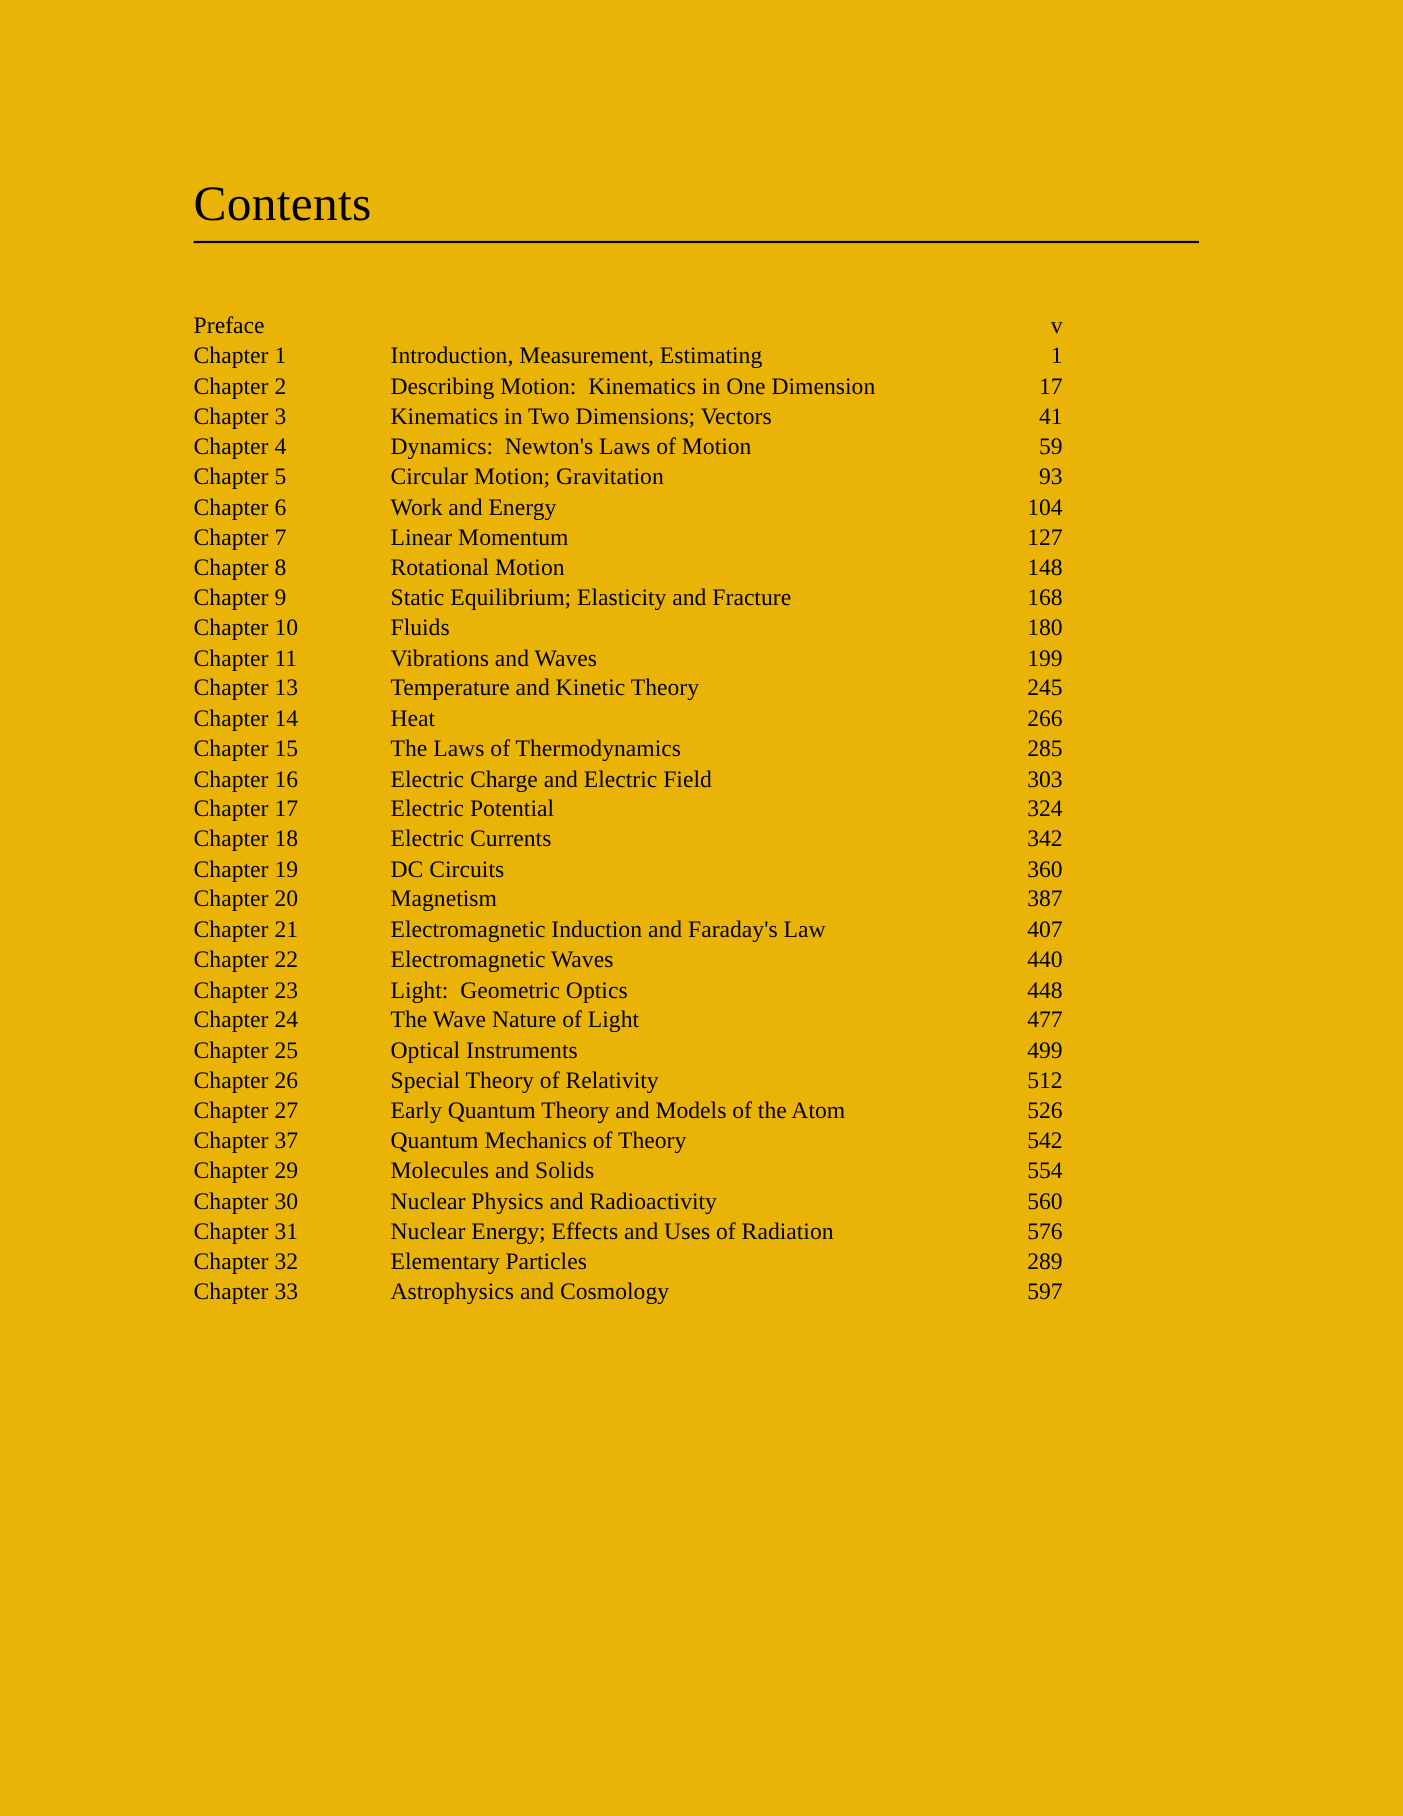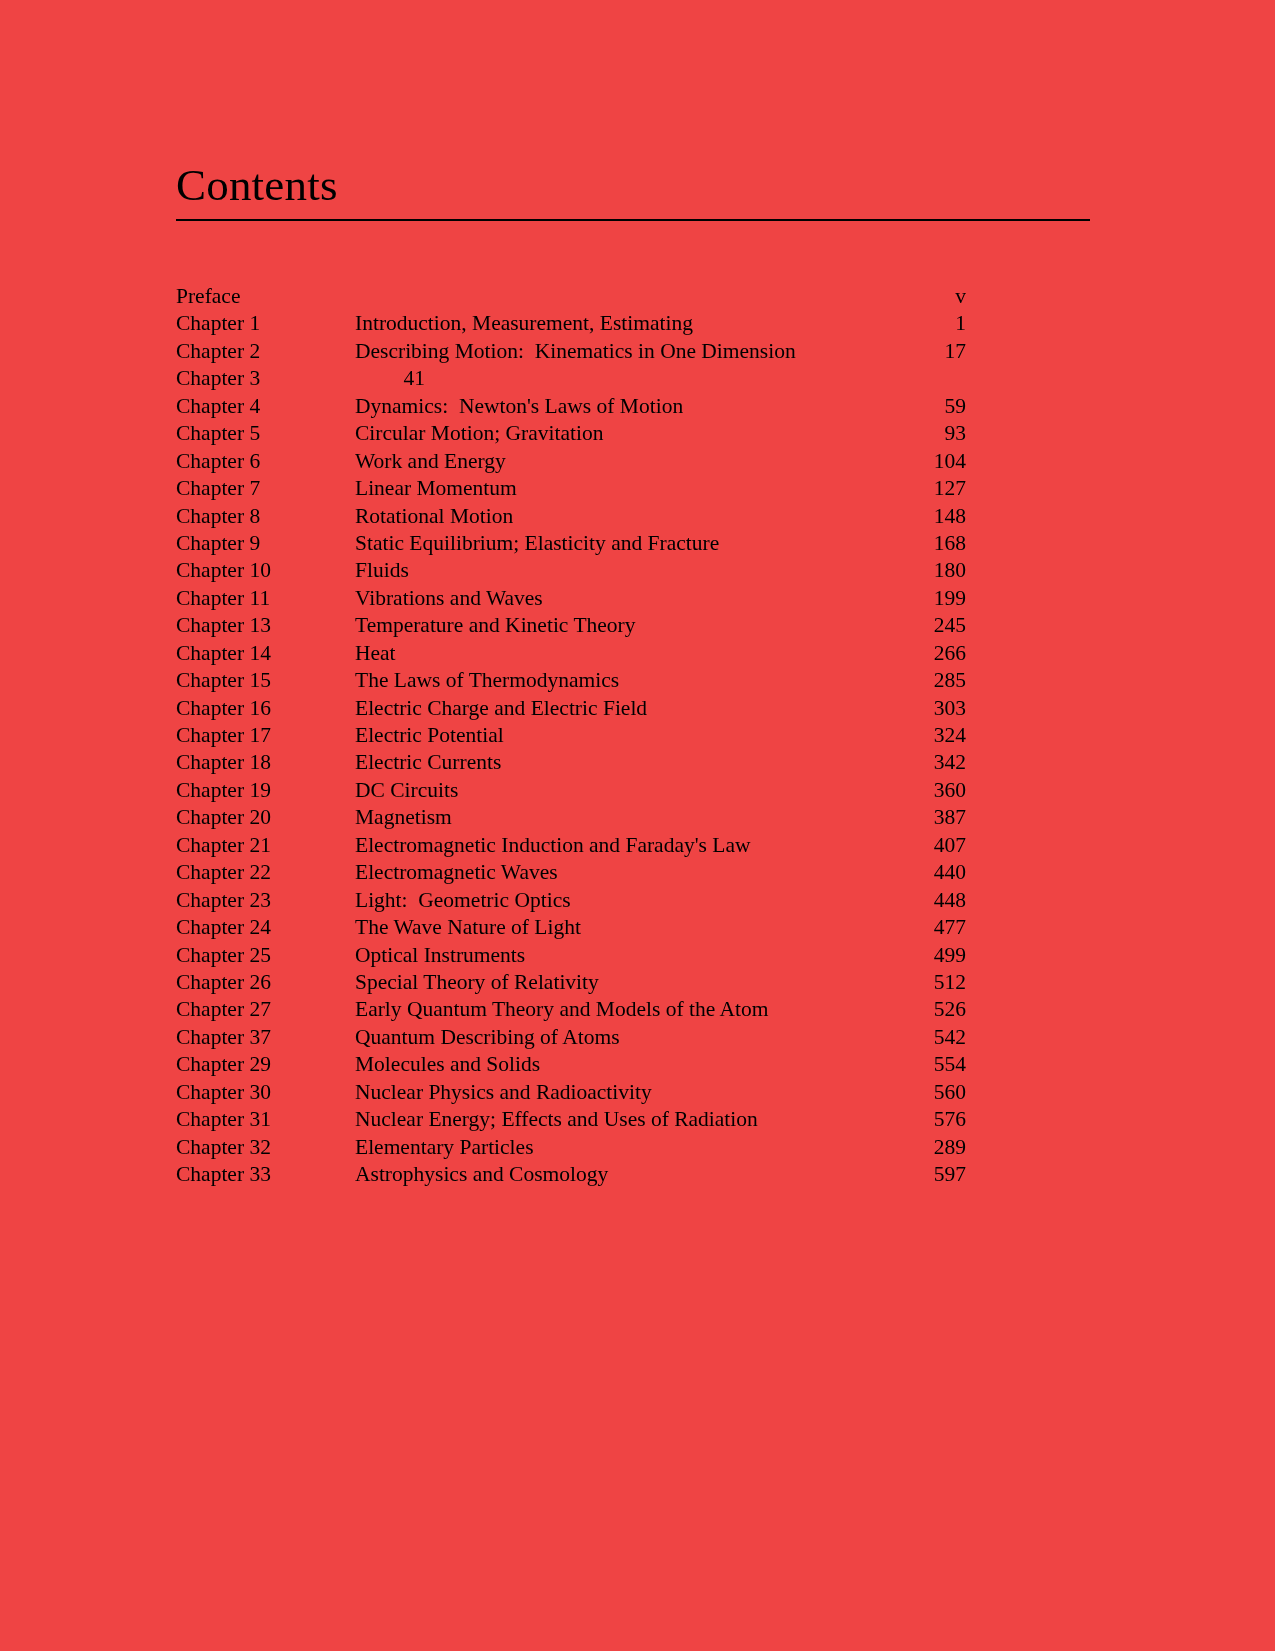--- a/index.html
+++ b/index.html
@@ -15,21 +15,21 @@
     color: #000000;
     overflow: hidden;
   }
 
   .page {
     position: absolute;
     left: 0;
     top: 0;
     width: 1275px;
     height: 1651px;
-    background: #ef4444;
+    background: #eab308;
   }
 
   
   .toc-header {
     position: absolute;
     left: 176px;
     top: 158px;
     width: 914px;
   }
   .toc-title {
@@ -89,21 +89,21 @@
 
   <div class="toc-header">
     <h1 class="toc-title">Contents</h1>
     <hr class="toc-rule">
   </div>
 
   <div class="toc-list" id="toc-list">
       <div class="toc-row"><span class="toc-label">Preface</span><span class="toc-name"></span><span class="toc-page">v</span></div>
       <div class="toc-row"><span class="toc-label">Chapter 1</span><span class="toc-name">Introduction, Measurement, Estimating</span><span class="toc-page">1</span></div>
       <div class="toc-row"><span class="toc-label">Chapter 2</span><span class="toc-name">Describing Motion:  Kinematics in One Dimension</span><span class="toc-page">17</span></div>
-      <div class="toc-row"><span class="toc-label">Chapter 3</span><span class="toc-page">41</span></div>
+      <div class="toc-row"><span class="toc-label">Chapter 3</span><span class="toc-name">Kinematics in Two Dimensions; Vectors</span><span class="toc-page">41</span></div>
       <div class="toc-row"><span class="toc-label">Chapter 4</span><span class="toc-name">Dynamics:  Newton's Laws of Motion</span><span class="toc-page">59</span></div>
       <div class="toc-row"><span class="toc-label">Chapter 5</span><span class="toc-name">Circular Motion; Gravitation</span><span class="toc-page">93</span></div>
       <div class="toc-row"><span class="toc-label">Chapter 6</span><span class="toc-name">Work and Energy</span><span class="toc-page">104</span></div>
       <div class="toc-row"><span class="toc-label">Chapter 7</span><span class="toc-name">Linear Momentum</span><span class="toc-page">127</span></div>
       <div class="toc-row"><span class="toc-label">Chapter 8</span><span class="toc-name">Rotational Motion</span><span class="toc-page">148</span></div>
       <div class="toc-row"><span class="toc-label">Chapter 9</span><span class="toc-name">Static Equilibrium; Elasticity and Fracture</span><span class="toc-page">168</span></div>
       <div class="toc-row"><span class="toc-label">Chapter 10</span><span class="toc-name">Fluids</span><span class="toc-page">180</span></div>
       <div class="toc-row"><span class="toc-label">Chapter 11</span><span class="toc-name">Vibrations and Waves</span><span class="toc-page">199</span></div>
       <div class="toc-row"><span class="toc-label">Chapter 13</span><span class="toc-name">Temperature and Kinetic Theory</span><span class="toc-page">245</span></div>
       <div class="toc-row"><span class="toc-label">Chapter 14</span><span class="toc-name">Heat</span><span class="toc-page">266</span></div>
@@ -113,21 +113,21 @@
       <div class="toc-row"><span class="toc-label">Chapter 18</span><span class="toc-name">Electric Currents</span><span class="toc-page">342</span></div>
       <div class="toc-row"><span class="toc-label">Chapter 19</span><span class="toc-name">DC Circuits</span><span class="toc-page">360</span></div>
       <div class="toc-row"><span class="toc-label">Chapter 20</span><span class="toc-name">Magnetism</span><span class="toc-page">387</span></div>
       <div class="toc-row"><span class="toc-label">Chapter 21</span><span class="toc-name">Electromagnetic Induction and Faraday's Law</span><span class="toc-page">407</span></div>
       <div class="toc-row"><span class="toc-label">Chapter 22</span><span class="toc-name">Electromagnetic Waves</span><span class="toc-page">440</span></div>
       <div class="toc-row"><span class="toc-label">Chapter 23</span><span class="toc-name">Light:  Geometric Optics</span><span class="toc-page">448</span></div>
       <div class="toc-row"><span class="toc-label">Chapter 24</span><span class="toc-name">The Wave Nature of Light</span><span class="toc-page">477</span></div>
       <div class="toc-row"><span class="toc-label">Chapter 25</span><span class="toc-name">Optical Instruments</span><span class="toc-page">499</span></div>
       <div class="toc-row"><span class="toc-label">Chapter 26</span><span class="toc-name">Special Theory of Relativity</span><span class="toc-page">512</span></div>
       <div class="toc-row"><span class="toc-label">Chapter 27</span><span class="toc-name">Early Quantum Theory and Models of the Atom</span><span class="toc-page">526</span></div>
-      <div class="toc-row"><span class="toc-label">Chapter 37</span><span class="toc-name">Quantum Describing of Atoms</span><span class="toc-page">542</span></div>
+      <div class="toc-row"><span class="toc-label">Chapter 37</span><span class="toc-name">Quantum Mechanics of Theory</span><span class="toc-page">542</span></div>
       <div class="toc-row"><span class="toc-label">Chapter 29</span><span class="toc-name">Molecules and Solids</span><span class="toc-page">554</span></div>
       <div class="toc-row"><span class="toc-label">Chapter 30</span><span class="toc-name">Nuclear Physics and Radioactivity</span><span class="toc-page">560</span></div>
       <div class="toc-row"><span class="toc-label">Chapter 31</span><span class="toc-name">Nuclear Energy; Effects and Uses of Radiation</span><span class="toc-page">576</span></div>
       <div class="toc-row"><span class="toc-label">Chapter 32</span><span class="toc-name">Elementary Particles</span><span class="toc-page">289</span></div>
       <div class="toc-row"><span class="toc-label">Chapter 33</span><span class="toc-name">Astrophysics and Cosmology</span><span class="toc-page">597</span></div>
     </div>
 
 </div>
 
 </body></html>

